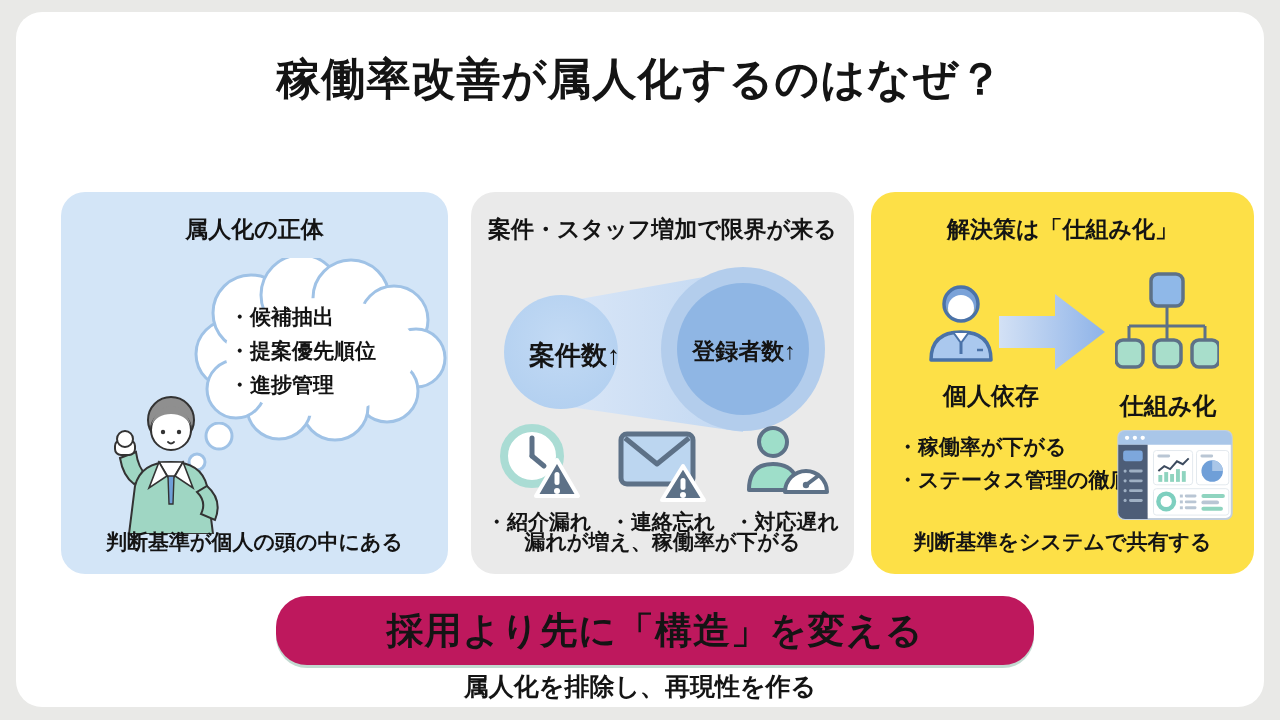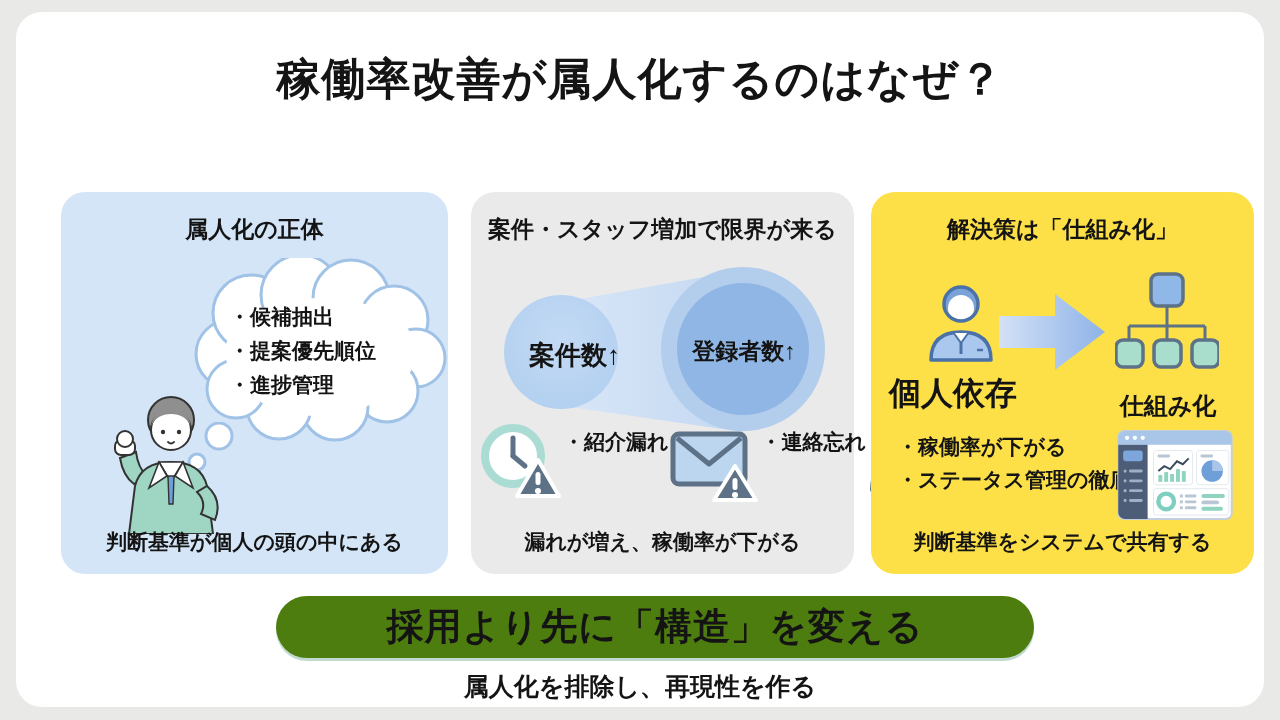--- a/index.html
+++ b/index.html
@@ -30,40 +30,40 @@
   .trail-svg { position:absolute; left:118px; top:230px; width:60px; height:60px; }
   .person-illustration { position:absolute; left:28px; top:200px; width:150px; height:142px; }
 
   
   .growth-svg { position:absolute; left:0; top:62px; width:383px; height:190px; }
   .circle-label-small { position:absolute; left:33px; top:146px; width:116px; text-align:right;
                         font-size:26px; font-weight:800; }
   .circle-label-large { position:absolute; left:196px; top:144px; width:154px; text-align:center;
                         font-size:23px; font-weight:800; }
   .issues-row { position:absolute; left:6px; top:230px; width:371px; display:flex; }
-  .issue-col { flex:1; display:flex; flex-direction:row; align-items:flex-start; }
+  .issue-col { flex:1; display:flex; flex-direction:column; align-items:center; }
   .issue-icon { height:80px; display:flex; align-items:flex-end; justify-content:center; }
   .issue-label { margin-top:6px; font-size:21px; font-weight:800; white-space:nowrap; }
 
   
   .before-after { position:absolute; left:0; top:80px; width:383px; height:140px; }
   .person-icon { position:absolute; left:52px; top:8px; width:76px; height:82px; }
   .arrow-icon { position:absolute; left:128px; top:14px; width:108px; height:92px; }
   .org-icon { position:absolute; left:244px; top:0px; width:104px; height:112px; }
-  .label-before { position:absolute; left:18px; top:100px; width:150px; text-align:left;
-                  font-size:32px; font-weight:800; }
+  .label-before { position:absolute; left:18px; top:108px; width:150px; text-align:right;
+                  font-size:24px; font-weight:800; }
   .label-after { position:absolute; left:232px; top:118px; width:130px; text-align:center;
                  font-size:24px; font-weight:800; }
   .right-bullets { position:absolute; left:26px; top:238px; font-size:21px; font-weight:800;
                    line-height:33px; }
   .dashboard-icon { position:absolute; left:246px; top:238px; width:116px; height:90px; }
 
   
-  .banner { position:absolute; left:260px; top:584px; width:758px; height:62px;
-            background:#4d7c0f; border-radius:31px;
+  .banner { position:absolute; left:260px; top:584px; width:758px; height:69px;
+            background:#be185d; border-radius:31px;
             box-shadow:0 3px 0 rgba(120,170,150,.45);
             display:flex; align-items:center; justify-content:center; }
   .banner-text { font-size:37px; font-weight:800; letter-spacing:1px; }
   .caption { position:absolute; left:0; top:658px; width:100%; text-align:center;
              font-size:25px; font-weight:800; }
 </style>
 </head>
 <body>
 
 <div class="stage">

